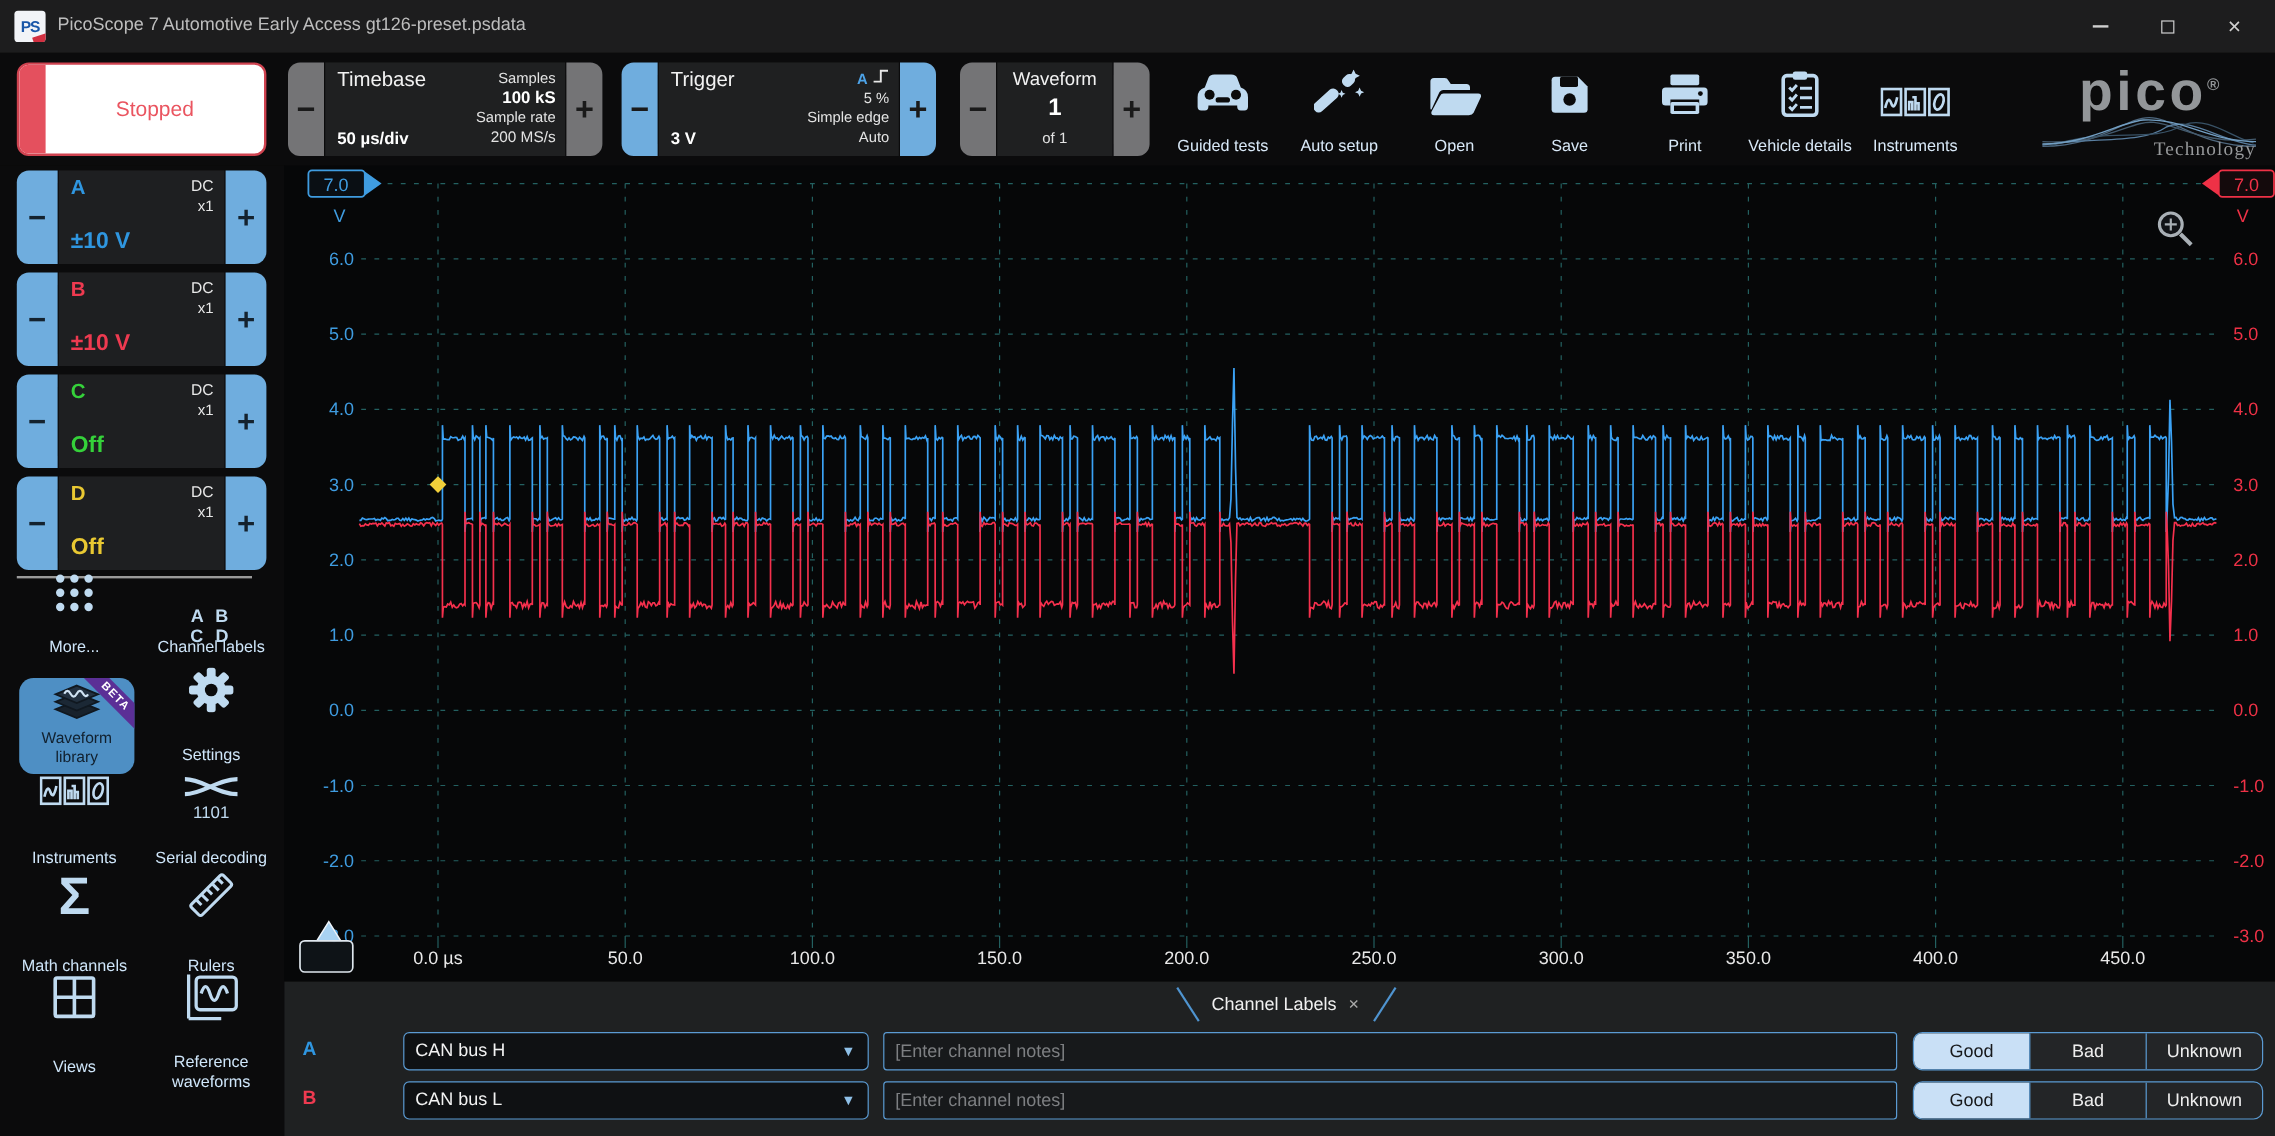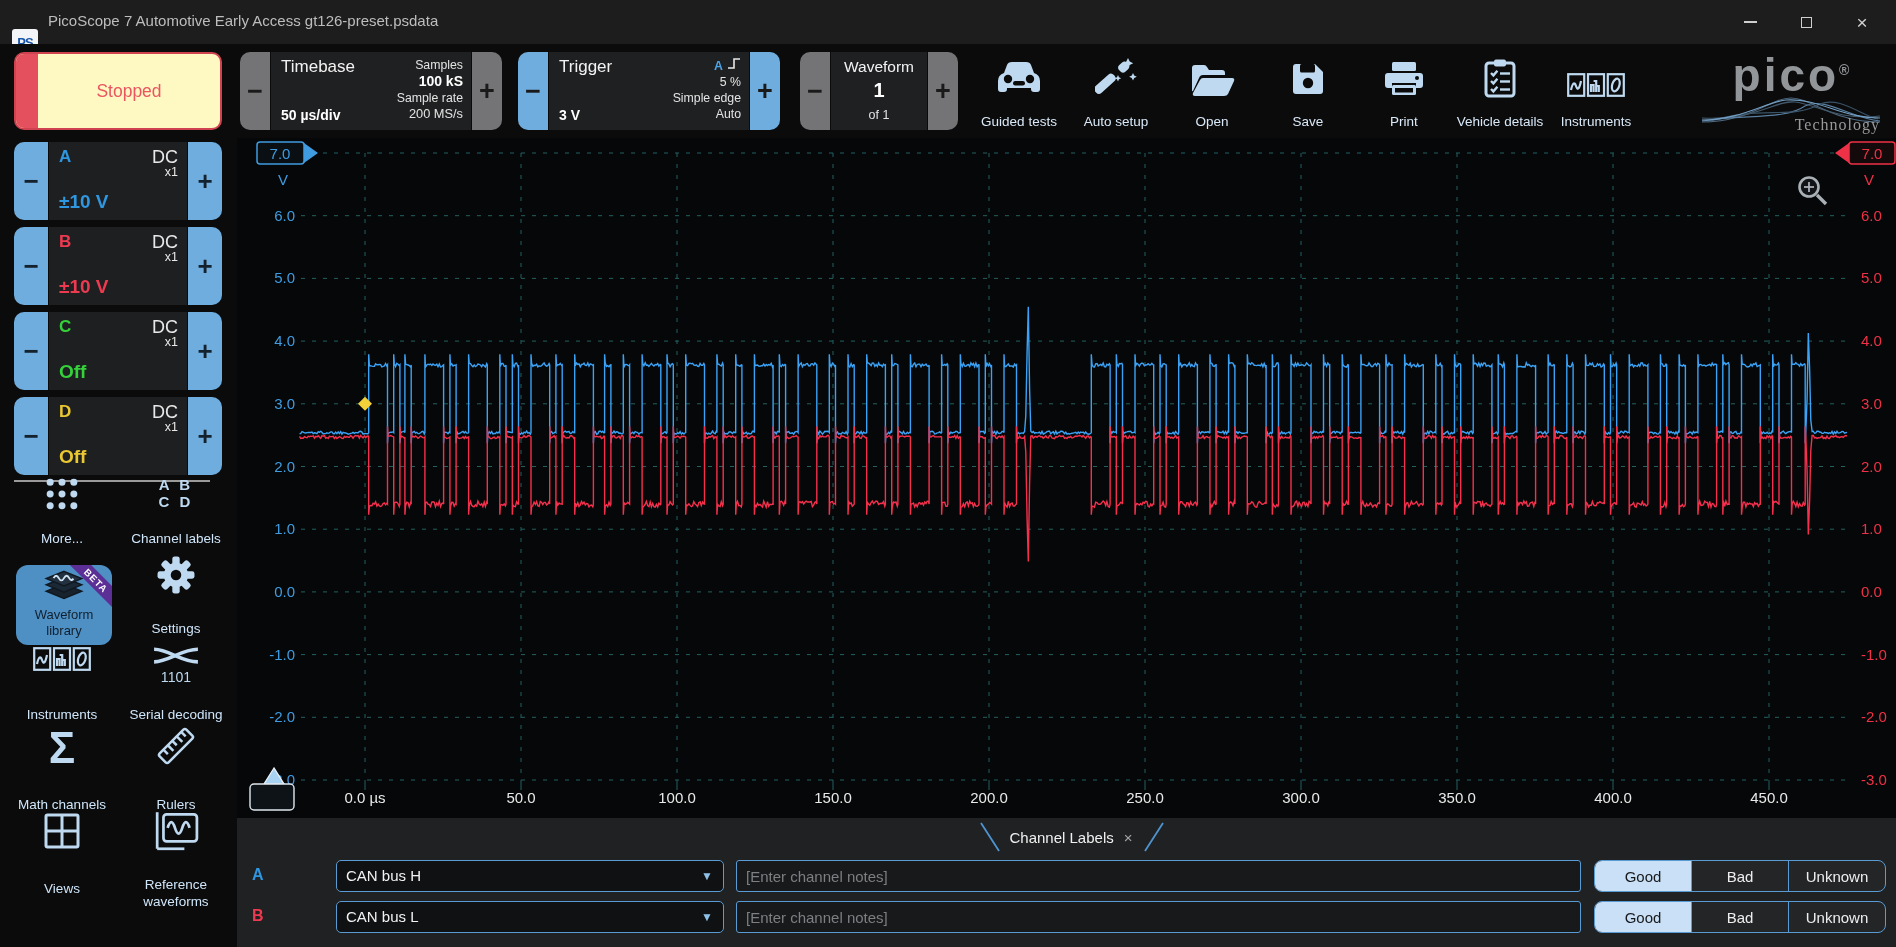--- a/index.html
+++ b/index.html
@@ -1,33 +1,33 @@
 <!DOCTYPE html>
 <html><head>
 <meta charset="utf-8">
 <style>
   html,body{margin:0;padding:0;background:#000;overflow:hidden;}
   *{box-sizing:border-box;font-family:"Liberation Sans","DejaVu Sans",sans-serif;}
   #app{position:relative;width:1896px;height:947px;background:#0b0b0c;}
 
   
   #titlebar{position:absolute;left:0;top:0;width:1896px;height:44px;background:#1d1d1e;}
-  #appicon{position:absolute;left:12px;top:9px;width:26px;height:26px;background:#f2f4f8;border-radius:3px;display:flex;align-items:center;justify-content:center;overflow:hidden;margin-top:20px;}
+  #appicon{position:absolute;left:12px;top:9px;width:26px;height:26px;background:#f2f4f8;border-radius:3px;display:flex;align-items:center;justify-content:center;overflow:hidden;}
   #appicon span{color:#1956a8;font-weight:bold;font-size:13px;letter-spacing:-1px;}
   #appicon i{position:absolute;right:-4px;bottom:-4px;width:14px;height:10px;background:#d23041;transform:rotate(-18deg);}
   #apptitle{position:absolute;left:48px;top:12px;font-size:15px;color:#bdbdbd;white-space:nowrap;}
   #wincontrols{position:absolute;right:6px;top:0;height:44px;display:flex;}
   .winbtn{width:56px;height:44px;display:flex;align-items:center;justify-content:center;color:#cfcfcf;}
   .minglyph{display:block;width:13px;height:2px;background:#cfcfcf;}
   .maxglyph{display:block;width:11px;height:11px;border:1.6px solid #cfcfcf;}
   .closeglyph{font-size:19px;line-height:19px;}
 
   
   #toolbar{position:absolute;left:0;top:44px;width:1896px;height:94px;background:#0b0b0c;}
-  #stopped{position:absolute;left:14px;top:8px;width:208px;height:78px;border:2px solid #cf4350;border-radius:10px;background:#fef9c3;overflow:hidden;cursor:pointer;}
+  #stopped{position:absolute;left:14px;top:8px;width:208px;height:78px;border:2px solid #cf4350;border-radius:10px;background:#ffffff;overflow:hidden;cursor:pointer;}
   #stopped .stripe{position:absolute;left:0;top:0;bottom:0;width:22px;background:#e4505e;}
   #stopped span{position:absolute;left:22px;right:0;top:0;bottom:0;display:flex;align-items:center;justify-content:center;color:#ea5560;font-size:17.5px;}
   .group{position:absolute;top:8px;height:78px;}
   .gbtn{position:absolute;top:0;width:30px;height:78px;display:flex;align-items:center;justify-content:center;font-size:27px;font-weight:bold;color:#1a1a1a;cursor:pointer;}
   .gbtn.gray{background:#747476;}
   .gbtn.blue{background:#6fadde;}
   .gbtn.left{left:0;border-radius:10px 0 0 10px;}
   .gpanel{position:absolute;top:0;height:78px;background:#1f2021;}
   .gtitle{position:absolute;left:10px;top:5px;font-size:17px;color:#f2f2f2;}
   .gvalue{position:absolute;left:10px;bottom:7px;font-size:14px;font-weight:bold;color:#fff;white-space:nowrap;}
@@ -50,27 +50,27 @@
   #logosub{position:absolute;right:2px;top:68px;font-family:"Liberation Serif","DejaVu Serif",serif;font-size:16px;color:#97999b;letter-spacing:1px;}
 
   
   #sidebar{position:absolute;left:0;top:138px;width:237px;height:809px;background:#0b0b0c;}
   .chan{position:absolute;left:14px;width:208px;height:78px;}
   .cbtn{position:absolute;top:0;width:34px;height:78px;background:#6fadde;color:#14222e;font-size:26px;font-weight:bold;display:flex;align-items:center;justify-content:center;cursor:pointer;}
   .cleft{left:0;border-radius:10px 0 0 10px;}
   .cright{right:0;border-radius:0 10px 10px 0;}
   .cmid{position:absolute;left:35px;right:35px;top:0;bottom:0;background:#1e1f21;cursor:pointer;}
   .cletter{position:absolute;left:10px;top:5px;font-size:17px;font-weight:bold;}
-  .ccoup{position:absolute;right:9px;top:5px;font-size:18px;color:#e8e8e8;}
+  .ccoup{position:absolute;right:9px;top:5px;font-size:13px;color:#e8e8e8;}
   .cprobe{position:absolute;right:9px;top:23px;font-size:12.5px;color:#e8e8e8;}
   .crange{position:absolute;left:10px;bottom:7px;font-size:19px;font-weight:bold;}
   #sidebar-divider{position:absolute;left:14px;top:342px;width:196px;height:2px;background:#9a9a9a;}
   .sitem{position:absolute;transform:translateX(-50%);display:flex;justify-content:center;cursor:pointer;}
   .slabel{position:absolute;transform:translateX(-50%);width:130px;text-align:center;font-size:13.5px;color:#cfe6fa;line-height:17px;cursor:pointer;}
-  .abcd{display:flex;flex-direction:column;align-items:center;color:#bfdaf0;font-weight:bold;font-size:15px;letter-spacing:3px;line-height:17px;}
+  .abcd{display:flex;flex-direction:column;align-items:center;color:#bfdaf0;font-weight:bold;font-size:15px;letter-spacing:3px;line-height:17px;margin-top:29px;}
   .sigma{color:#bfdaf0;font-size:44px;font-weight:bold;line-height:40px;}
   #wl-tile{position:absolute;left:16px;top:427px;width:96px;height:80px;background:#4e8fc4;border-radius:12px;overflow:hidden;cursor:pointer;}
   #wl-tile .wl-icon{position:absolute;left:50%;top:4px;transform:translateX(-50%);}
   #wl-tile .wl-label{position:absolute;left:0;right:0;bottom:6px;text-align:center;font-size:13px;line-height:16px;color:#11202e;}
   #wl-badge{position:absolute;right:-26px;top:8px;width:84px;background:#5b2f96;color:#fff;font-size:9.5px;font-weight:bold;text-align:center;letter-spacing:1px;transform:rotate(45deg);padding:2px 0;}
 
   
   #chart{position:absolute;left:237px;top:138px;width:1659px;height:680px;background:#060708;}
   #chart svg{position:absolute;left:0;top:0;}
   #chart text{font-family:"Liberation Sans","DejaVu Sans",sans-serif;}

